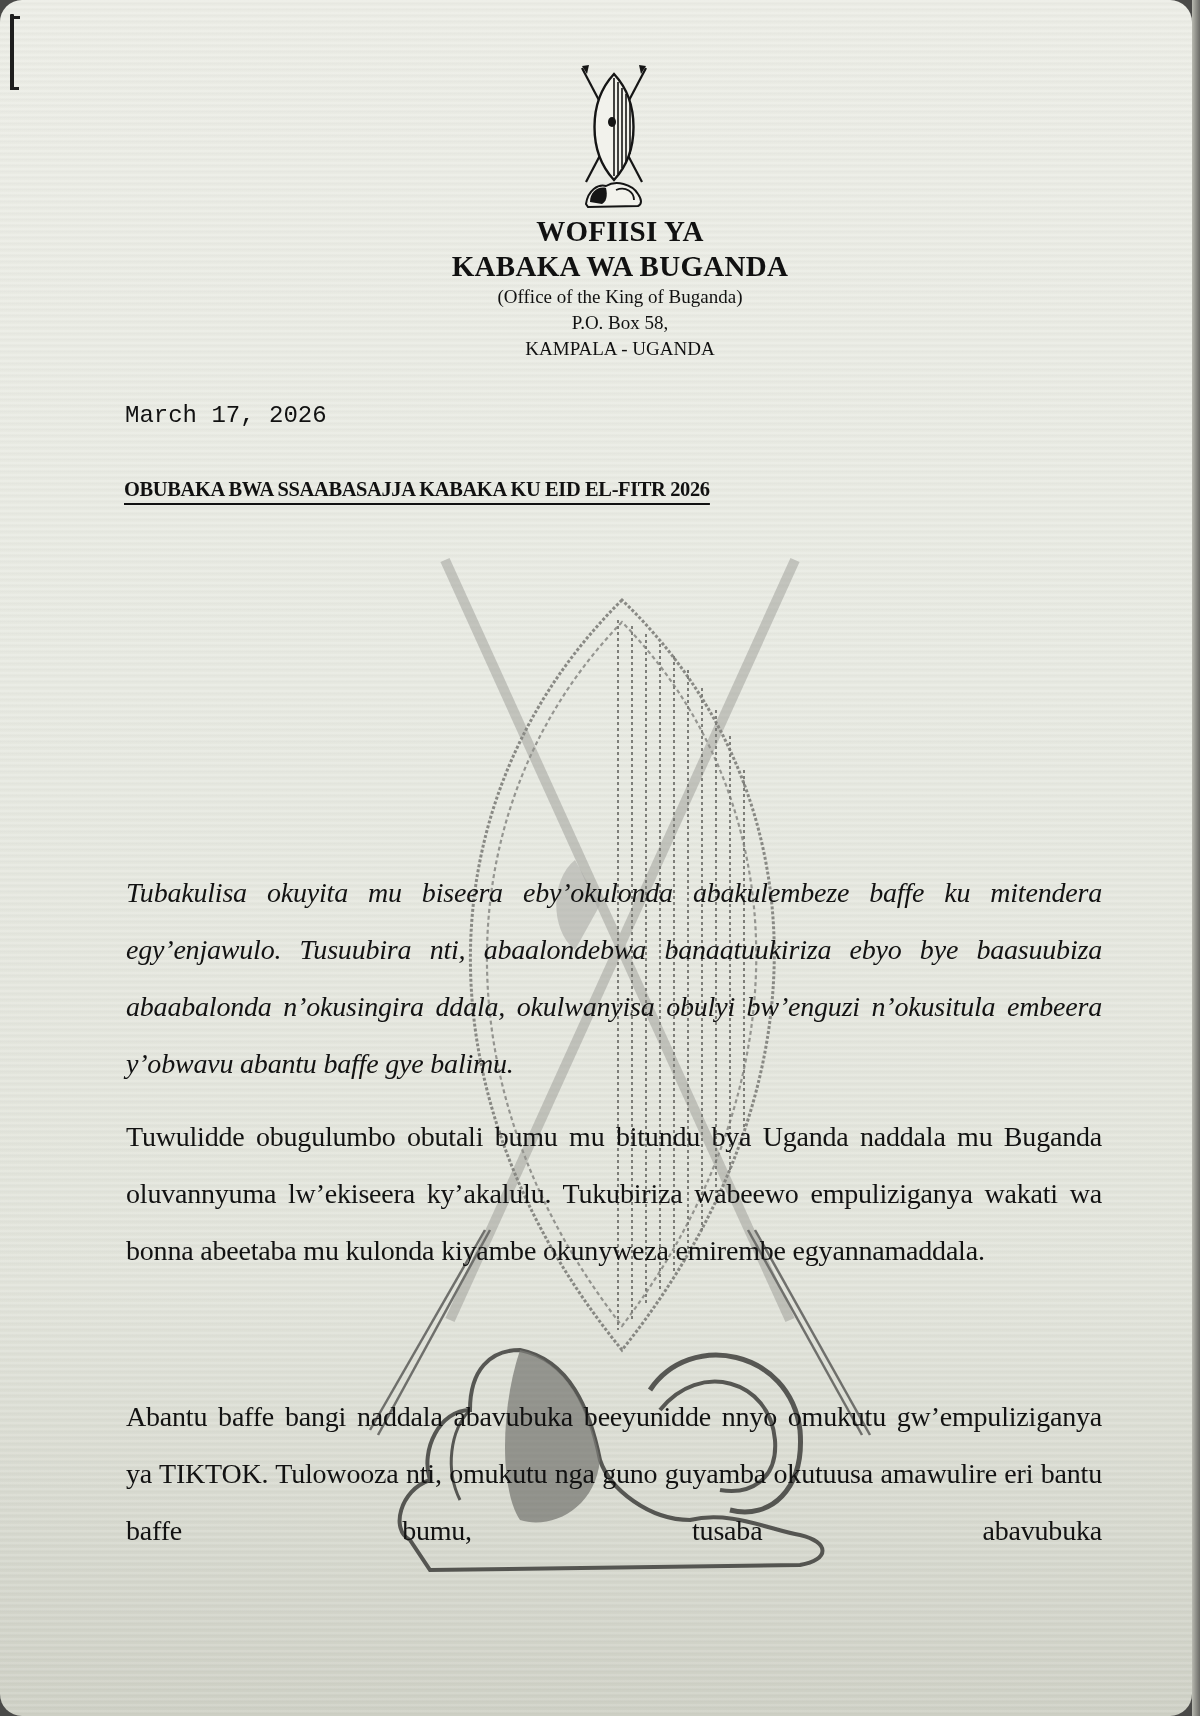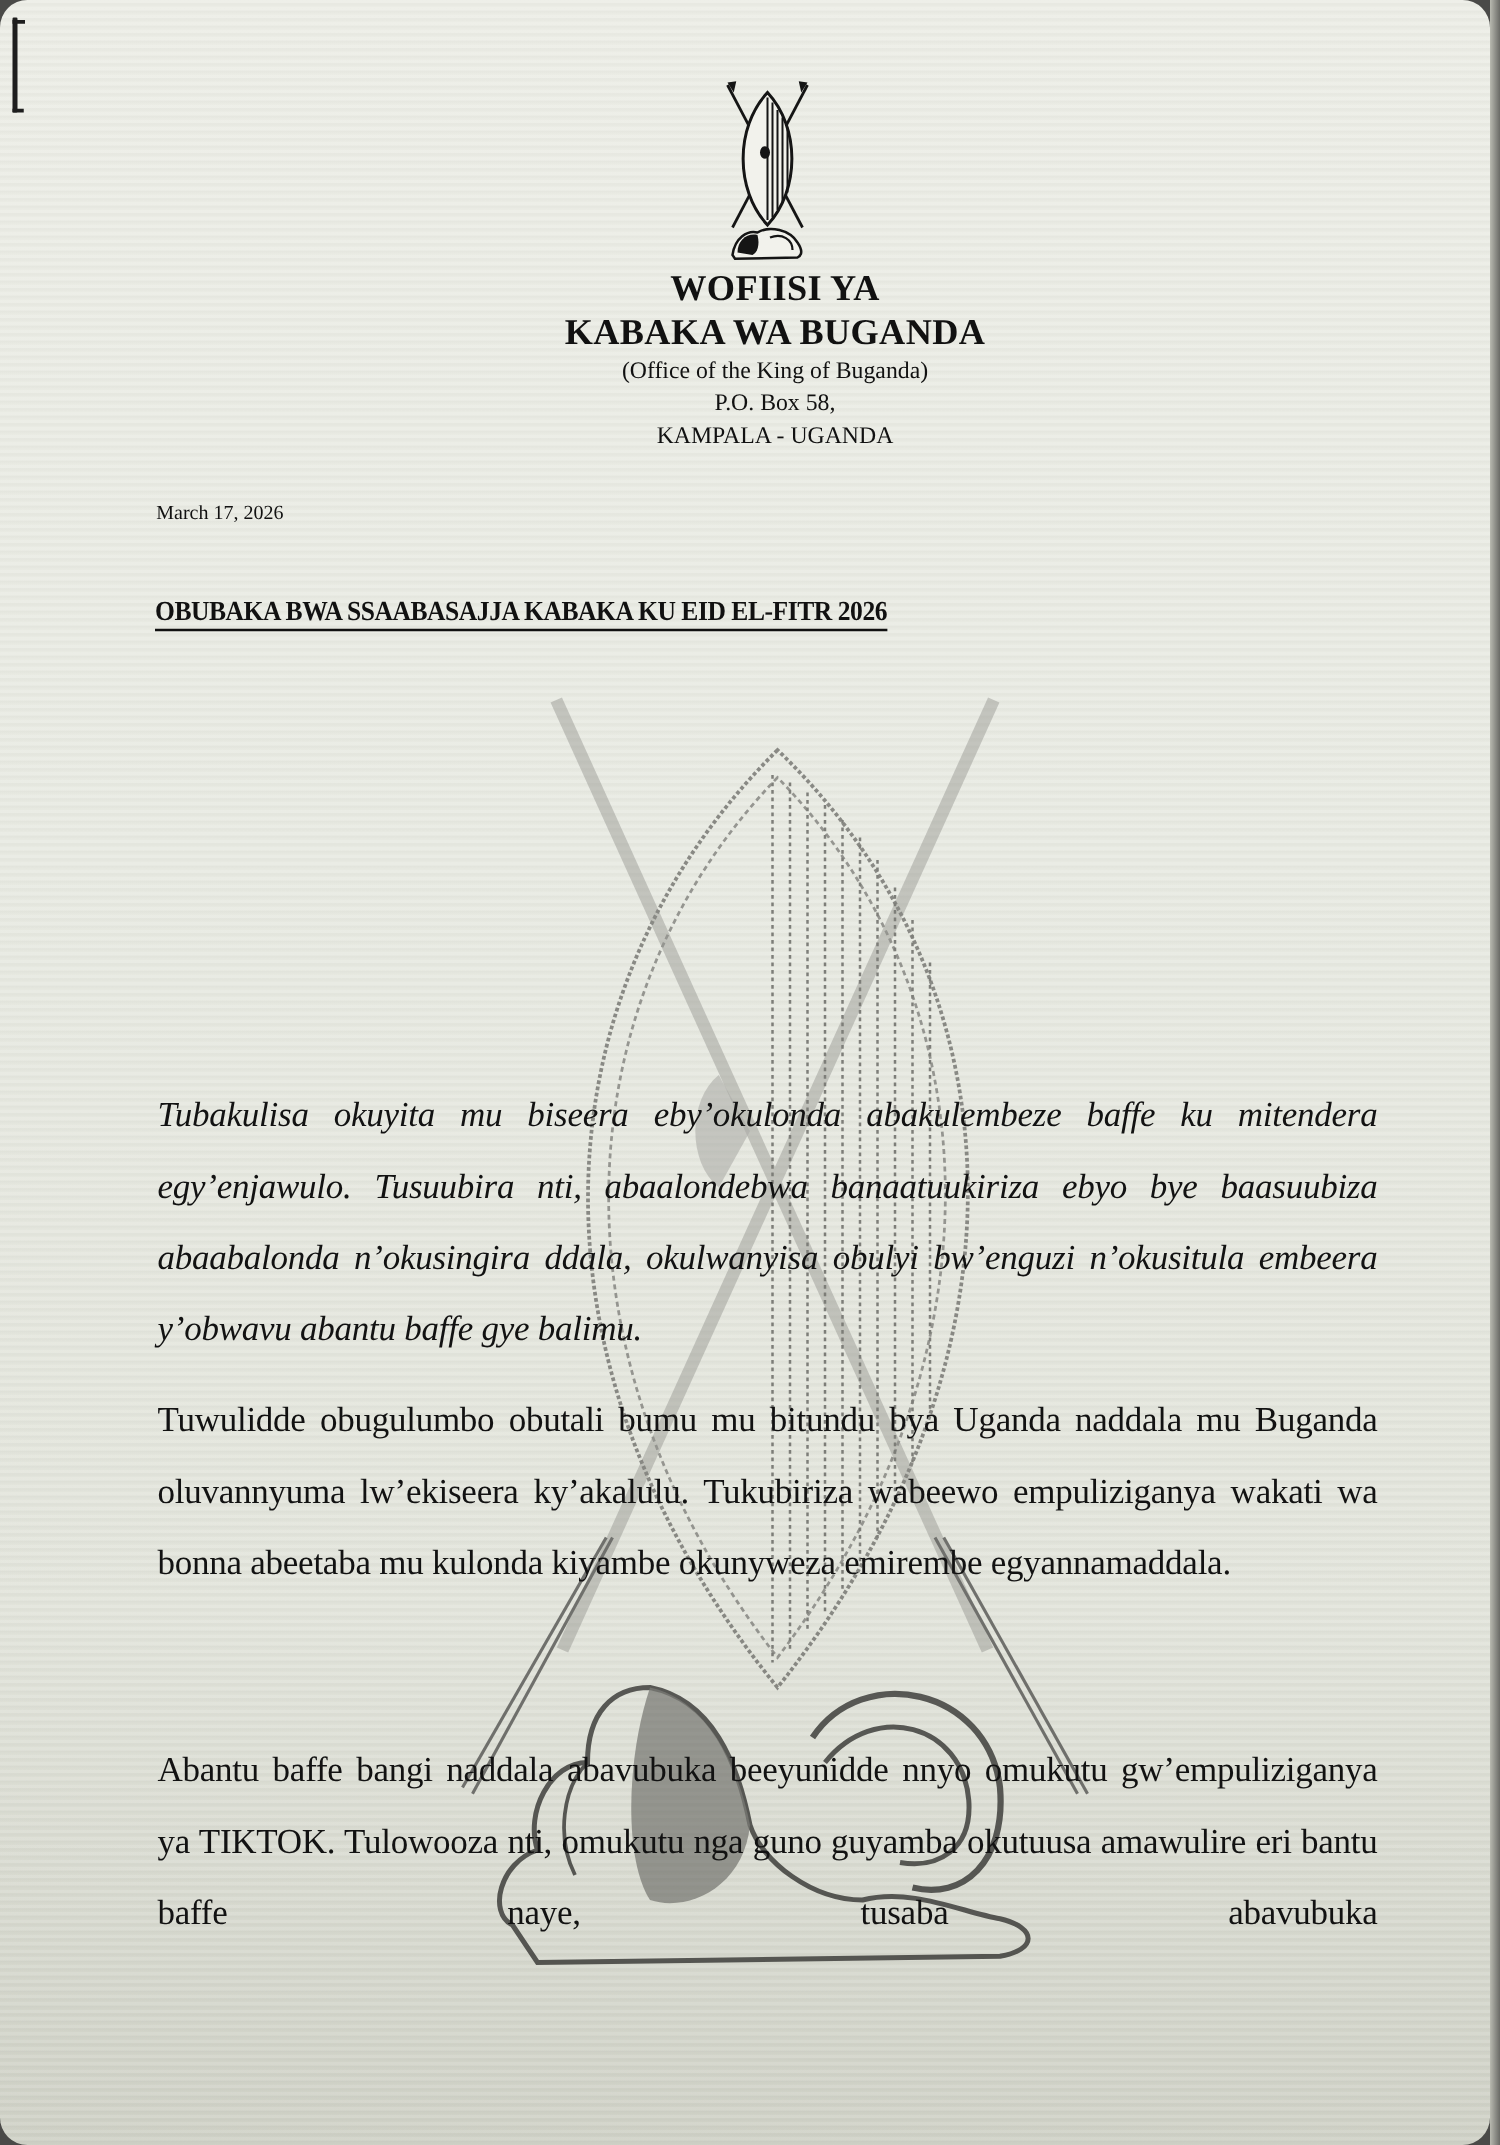--- a/index.html
+++ b/index.html
@@ -32,21 +32,21 @@
     .binder-clip::after { content:""; position:absolute; left:0; bottom:0; width:9px; height:3px; background:#1e1e1e; }
 
     .crest-small { position: absolute; left: 576px; top: 62px; width: 76px; height: 152px; }
     .watermark { position: absolute; left: 350px; top: 530px; width: 540px; height: 1060px; opacity: 0.75; }
 
     .header { position: absolute; left: 0; top: 214px; width: 1240px; text-align: center; color: #111; }
     .header .l1 { font-weight: bold; font-size: 29px; line-height: 34px; letter-spacing: 0.3px; }
     .header .l2 { font-weight: bold; font-size: 29px; line-height: 36px; letter-spacing: 0.3px; }
     .header .l3, .header .l4, .header .l5 { font-size: 19px; line-height: 26px; }
 
-    .date { position: absolute; left: 125px; top: 402px; font-size: 16px; color: #111; }
+    .date { position: absolute; left: 125px; top: 402px; font-size: 24px; color: #111; font-family: Liberation Mono, monospace; }
     .title {
       position: absolute; left: 124px; top: 476px;
       font-size: 22px; font-weight: bold; color: #111;
       border-bottom: 2px solid #111; padding-bottom: 1px;
       letter-spacing: -0.4px; transform: scaleX(0.93); transform-origin: left;
       white-space: nowrap;
     }
     .para {
       position: absolute; left: 126px; width: 976px;
       font-size: 28px; line-height: 57px; color: #121212;
@@ -128,15 +128,15 @@
     <div class="l4">P.O. Box 58,</div>
     <div class="l5">KAMPALA  - UGANDA</div>
   </div>
 
   <div class="date">March 17, 2026</div>
 
   <div class="title">OBUBAKA  BWA SSAABASAJJA KABAKA KU EID EL-FITR  2026</div>
 
   <p class="para p2">Tubakulisa okuyita mu biseera eby’okulonda abakulembeze baffe ku mitendera egy’enjawulo.  Tusuubira nti, abaalondebwa banaatuukiriza ebyo bye baasuubiza abaabalonda n’okusingira ddala, okulwanyisa obulyi bw’enguzi n’okusitula embeera y’obwavu abantu baffe gye balimu.</p>
   <p class="para p3">Tuwulidde obugulumbo obutali bumu mu bitundu bya Uganda naddala mu Buganda oluvannyuma lw’ekiseera ky’akalulu.  Tukubiriza wabeewo empuliziganya wakati wa bonna abeetaba mu kulonda kiyambe okunyweza emirembe egyannamaddala.</p>
-  <p class="para p4">Abantu baffe bangi naddala abavubuka beeyunidde nnyo omukutu gw’empuliziganya ya TIKTOK.   Tulowooza nti, omukutu nga guno guyamba okutuusa amawulire eri bantu baffe naye, tusaba abavubuka</p>
+  <p class="para p4">Abantu baffe bangi naddala abavubuka beeyunidde nnyo omukutu gw’empuliziganya ya TIKTOK.   Tulowooza nti, omukutu nga guno guyamba okutuusa amawulire eri bantu baffe bumu, tusaba abavubuka</p>
 </div>
 <div class="right-edge"></div>
 
 </body></html>

